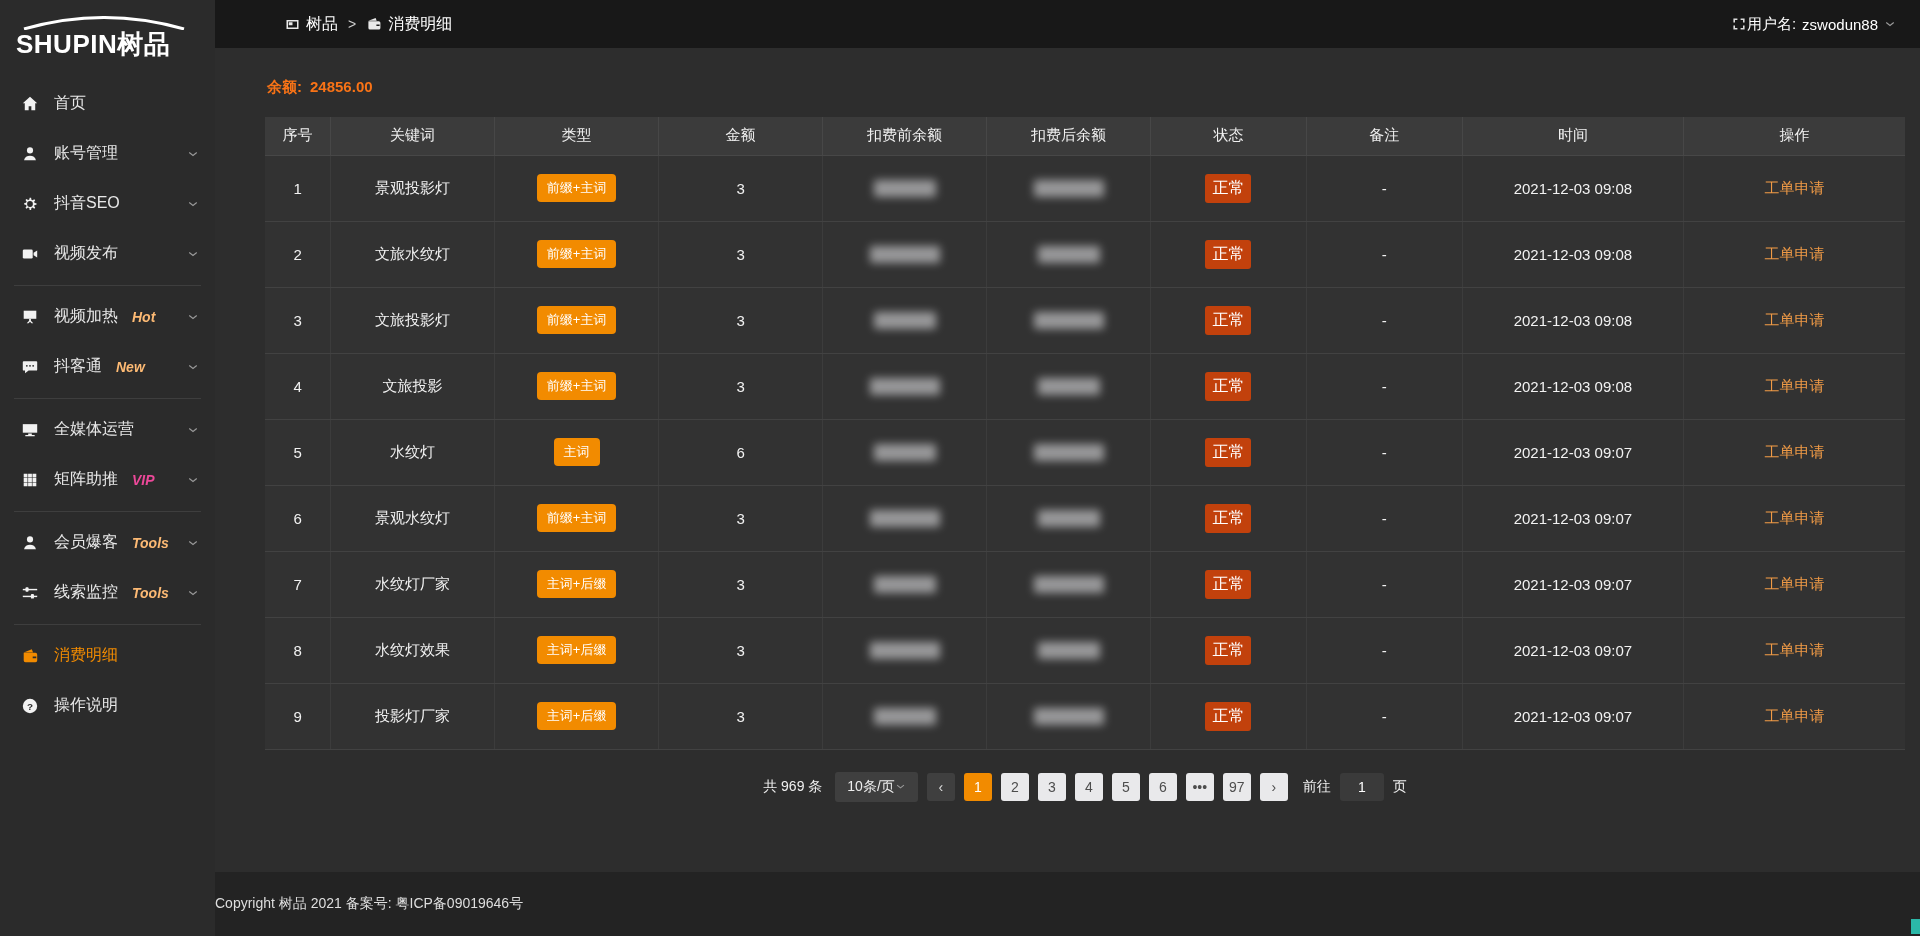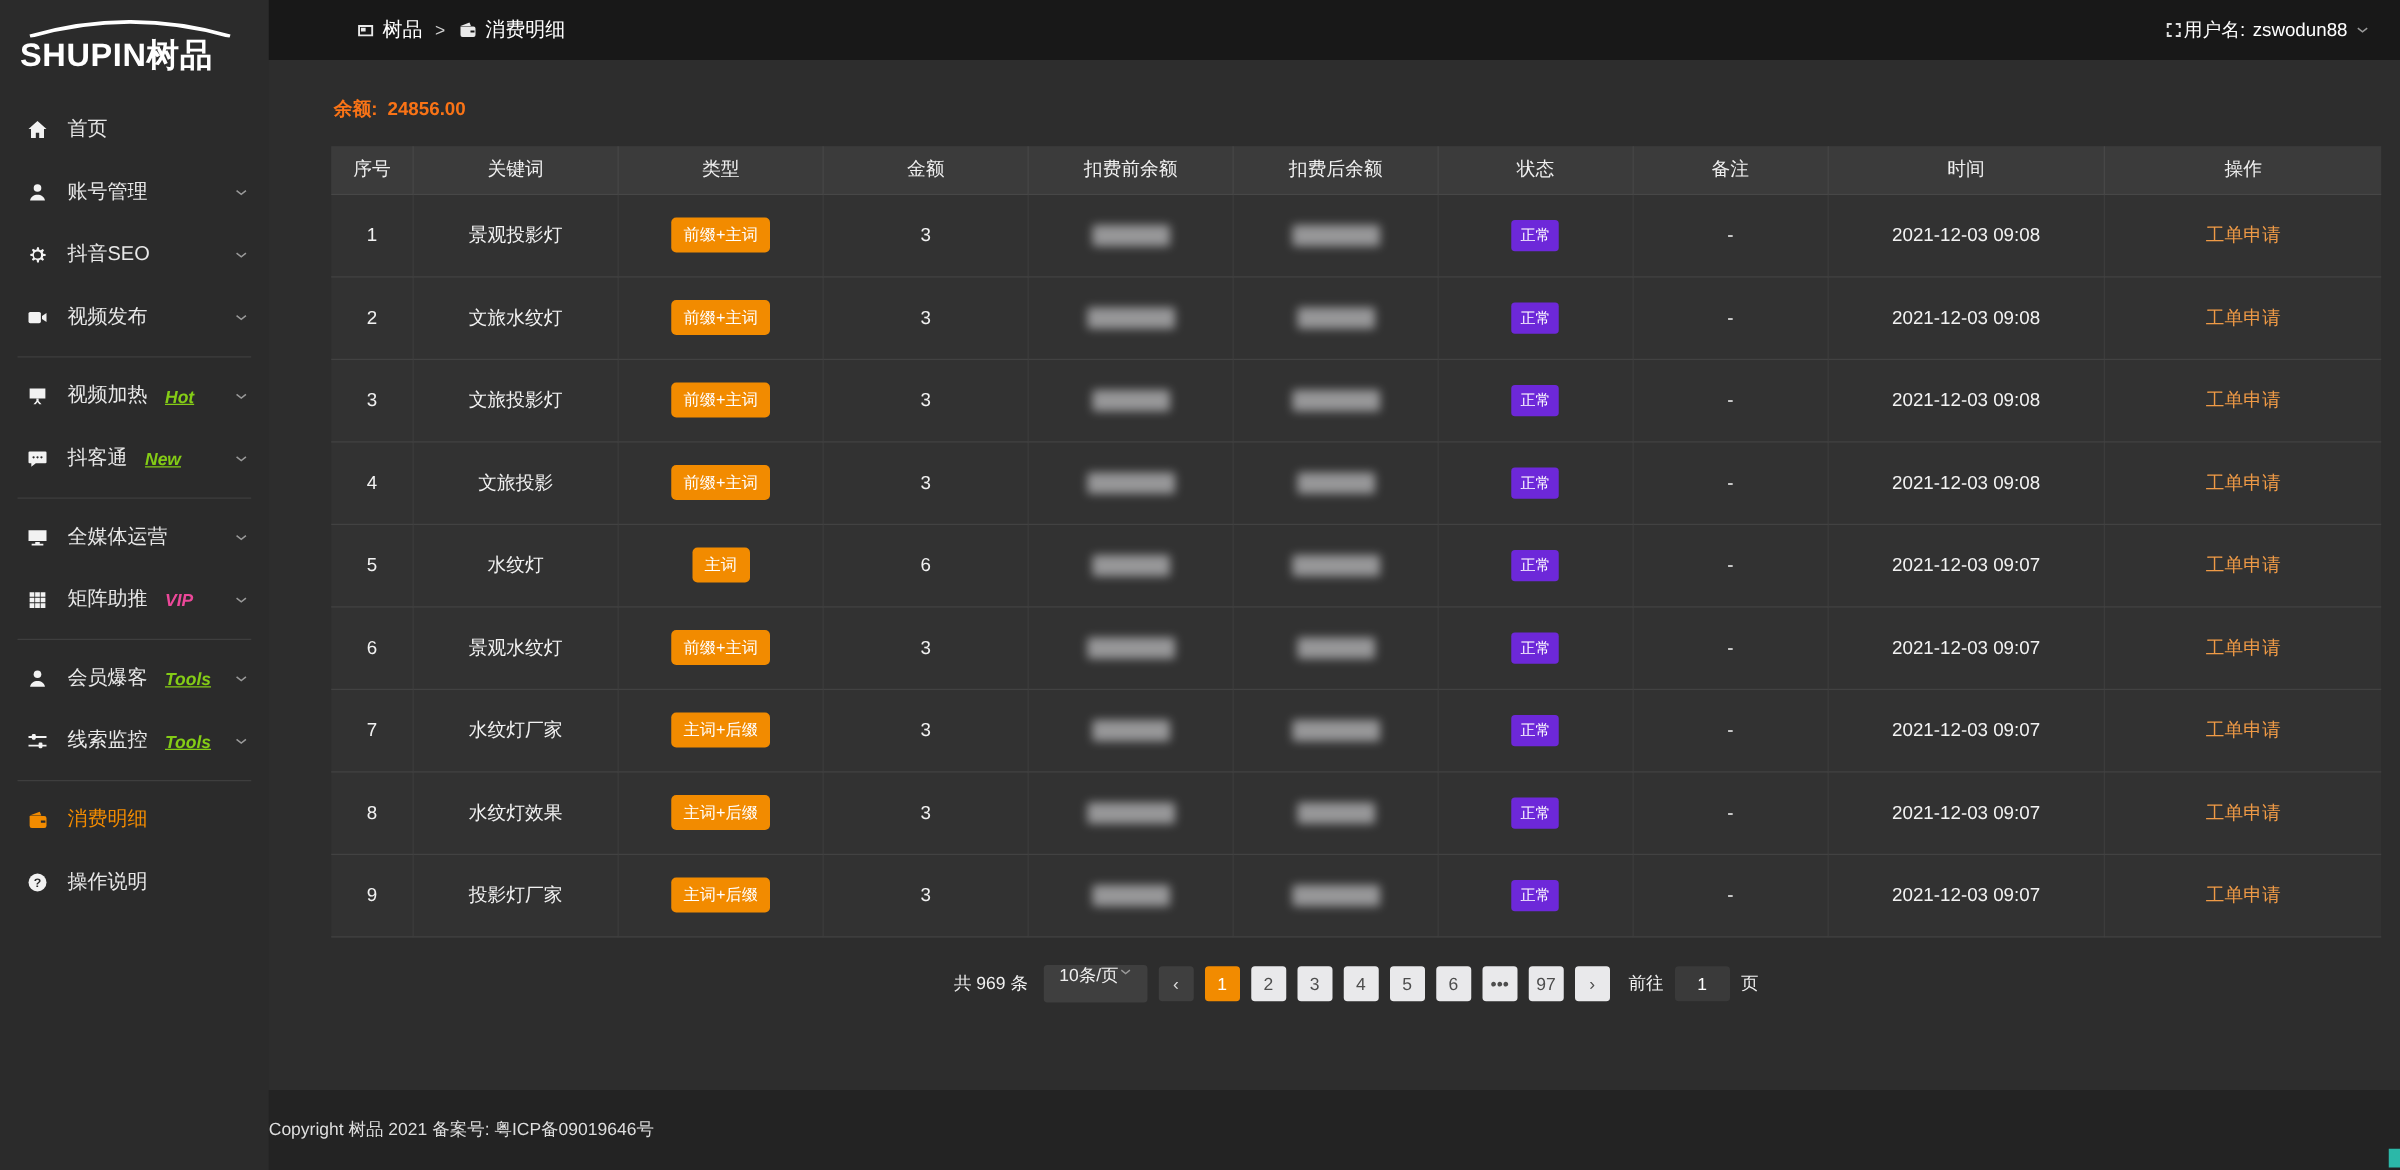--- a/index.html
+++ b/index.html
@@ -11,21 +11,21 @@
   .sidebar { width:215px; min-width:215px; background:#2b2b2b; height:100%; padding-top:8px; }
   .logo { padding:8px 14px 10px 16px; }
   .logo svg { display:block; margin-left:4px; }
   .logo-text { color:#fff; font-weight:800; font-size:26px; letter-spacing:.5px; white-space:nowrap; line-height:1.1; }
   .side-menu { margin-top:10px; }
   .side-item { display:flex; align-items:center; height:50px; padding:0 16px 0 20px; color:#e8e8e8; font-size:16px; cursor:pointer; }
   .side-item .ico { width:20px; height:20px; margin-right:14px; display:inline-flex; align-items:center; justify-content:center; color:#f2f2f2; }
   .side-item.active { color:#f28b00; }
   .side-item.active .ico { color:#f28b00; }
   .side-badge { margin-left:14px; font-style:italic; font-weight:bold; font-size:14px; }
-  .side-badge.red { color:#84cc16;text-decoration:underline; }
+  .side-badge.red { color:#fdba74; }
   .side-badge.gold { color:#ec4899; }
   .side-chevron { margin-left:auto; color:#9a9a9a; display:inline-flex; }
   .side-divider { height:1px; background:#3e3e3e; margin:6px 14px; }
 
   
   .right { flex:1; display:flex; flex-direction:column; position:relative; }
   .topbar { height:48px; min-height:48px; background:#181818; display:flex; align-items:center; padding:0 24px 0 70px; }
   .breadcrumb { display:flex; align-items:center; gap:10px; font-size:16px; color:#fff; }
   .crumb { display:flex; align-items:center; gap:6px; cursor:pointer; }
   .crumb .ico { display:inline-flex; color:#e9e9e9; }
@@ -38,28 +38,28 @@
   .content { flex:1; padding:0 15px 0 50px; background:#2d2d2d; }
   .balance { margin:30px 0 20px 2px; font-size:15px; font-weight:bold; color:#f97316; }
   .balance .val { margin-left:8px; }
 
   table.data { width:100%; border-collapse:collapse; table-layout:fixed; background:#323232; }
   table.data th { background:#3b3b3b; height:38px; font-size:15px; font-weight:normal; color:#f0f0f0; border-right:1px solid #474747; border-bottom:1px solid #474747; }
   table.data th:last-child { border-right:none; }
   table.data td { height:66px; text-align:center; font-size:15px; color:#f2f2f2; border-right:1px solid rgba(255,255,255,.05); border-bottom:1px solid #424242; }
   table.data td:last-child { border-right:none; }
   .type-badge { display:inline-block; background:#f28b00; color:#fff; font-size:13px; padding:5px 10px; border-radius:4px; }
-  .status-badge { display:inline-block; background:#6d28d9; color:#fff; font-size:12px; padding:4px 7px; border-radius:3px;font-family:Liberation Serif, serif; }
+  .status-badge { display:inline-block; background:#c2410c; color:#fff; font-size:16px; padding:4px 7px; border-radius:3px;font-family:Liberation Serif, serif; }
   .blur-block { height:17px; background:#a9a9ab; border-radius:2px; margin:0 auto; filter:blur(4px); opacity:.85; }
   .action-link { color:#ef9a46; cursor:pointer; font-size:15px; }
 
   
   .pagination { margin-top:22px; display:flex; align-items:center; justify-content:center; gap:9px; font-size:14px; color:#f0f0f0; }
   .pg-total { margin-right:4px; }
-  .pg-select { background:#3f3f3f; border-radius:3px; height:30px; padding:0 12px; display:inline-flex; gap:0; cursor:pointer; color:#eee; }
+  .pg-select { background:#3f3f3f; border-radius:3px; height:30px; padding:0 12px; display:inline-flex; align-items:center; gap:0; cursor:pointer; color:#eee; }
   .pg-btn { min-width:28px; height:28px; padding:0 6px; border-radius:3px; background:#e9e9eb; color:#4d4d4d; display:inline-flex; align-items:center; justify-content:center; font-size:14px; cursor:pointer; }
   .pg-btn.dark { background:#3f3f3f; color:#ddd; }
   .pg-btn.active { background:#f28b00; color:#fff; }
   .pg-goto { display:flex; align-items:center; gap:9px; margin-left:6px; }
   .pg-input { width:44px; height:28px; background:#3a3a3a; border-radius:3px; display:inline-flex; align-items:center; justify-content:center; color:#fff; cursor:text; }
 
   
   .footer { height:64px; min-height:64px; background:#232323; display:flex; align-items:center; justify-content:flex-start; font-size:14px; color:#dedede; }
   .corner-mark { position:absolute; right:0; bottom:2px; width:9px; height:15px; background:#2bb8a8; }
 </style>

